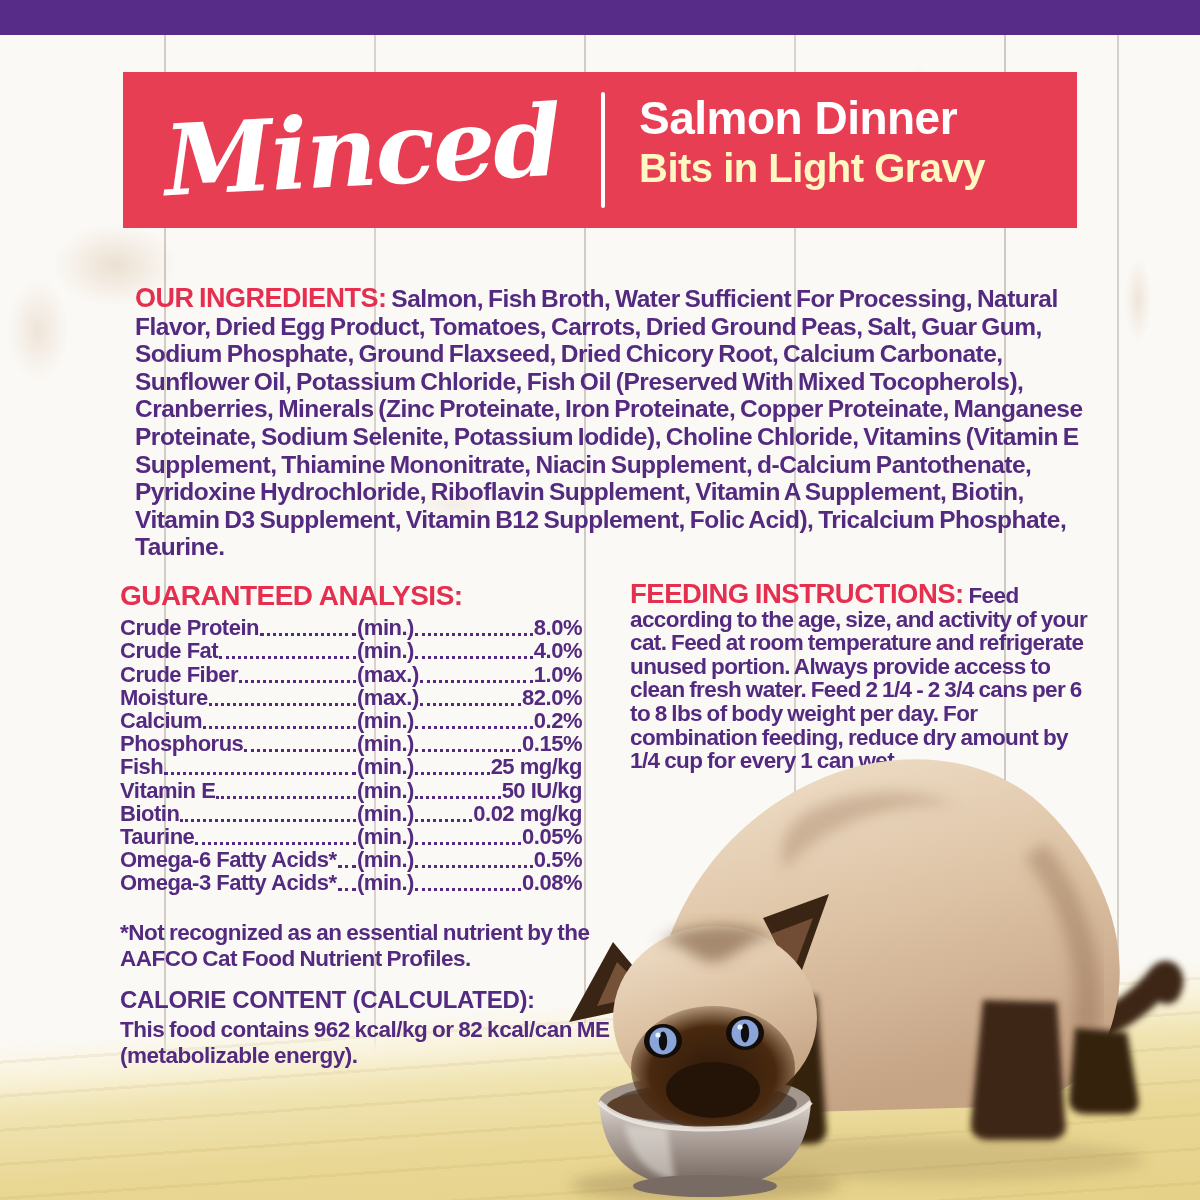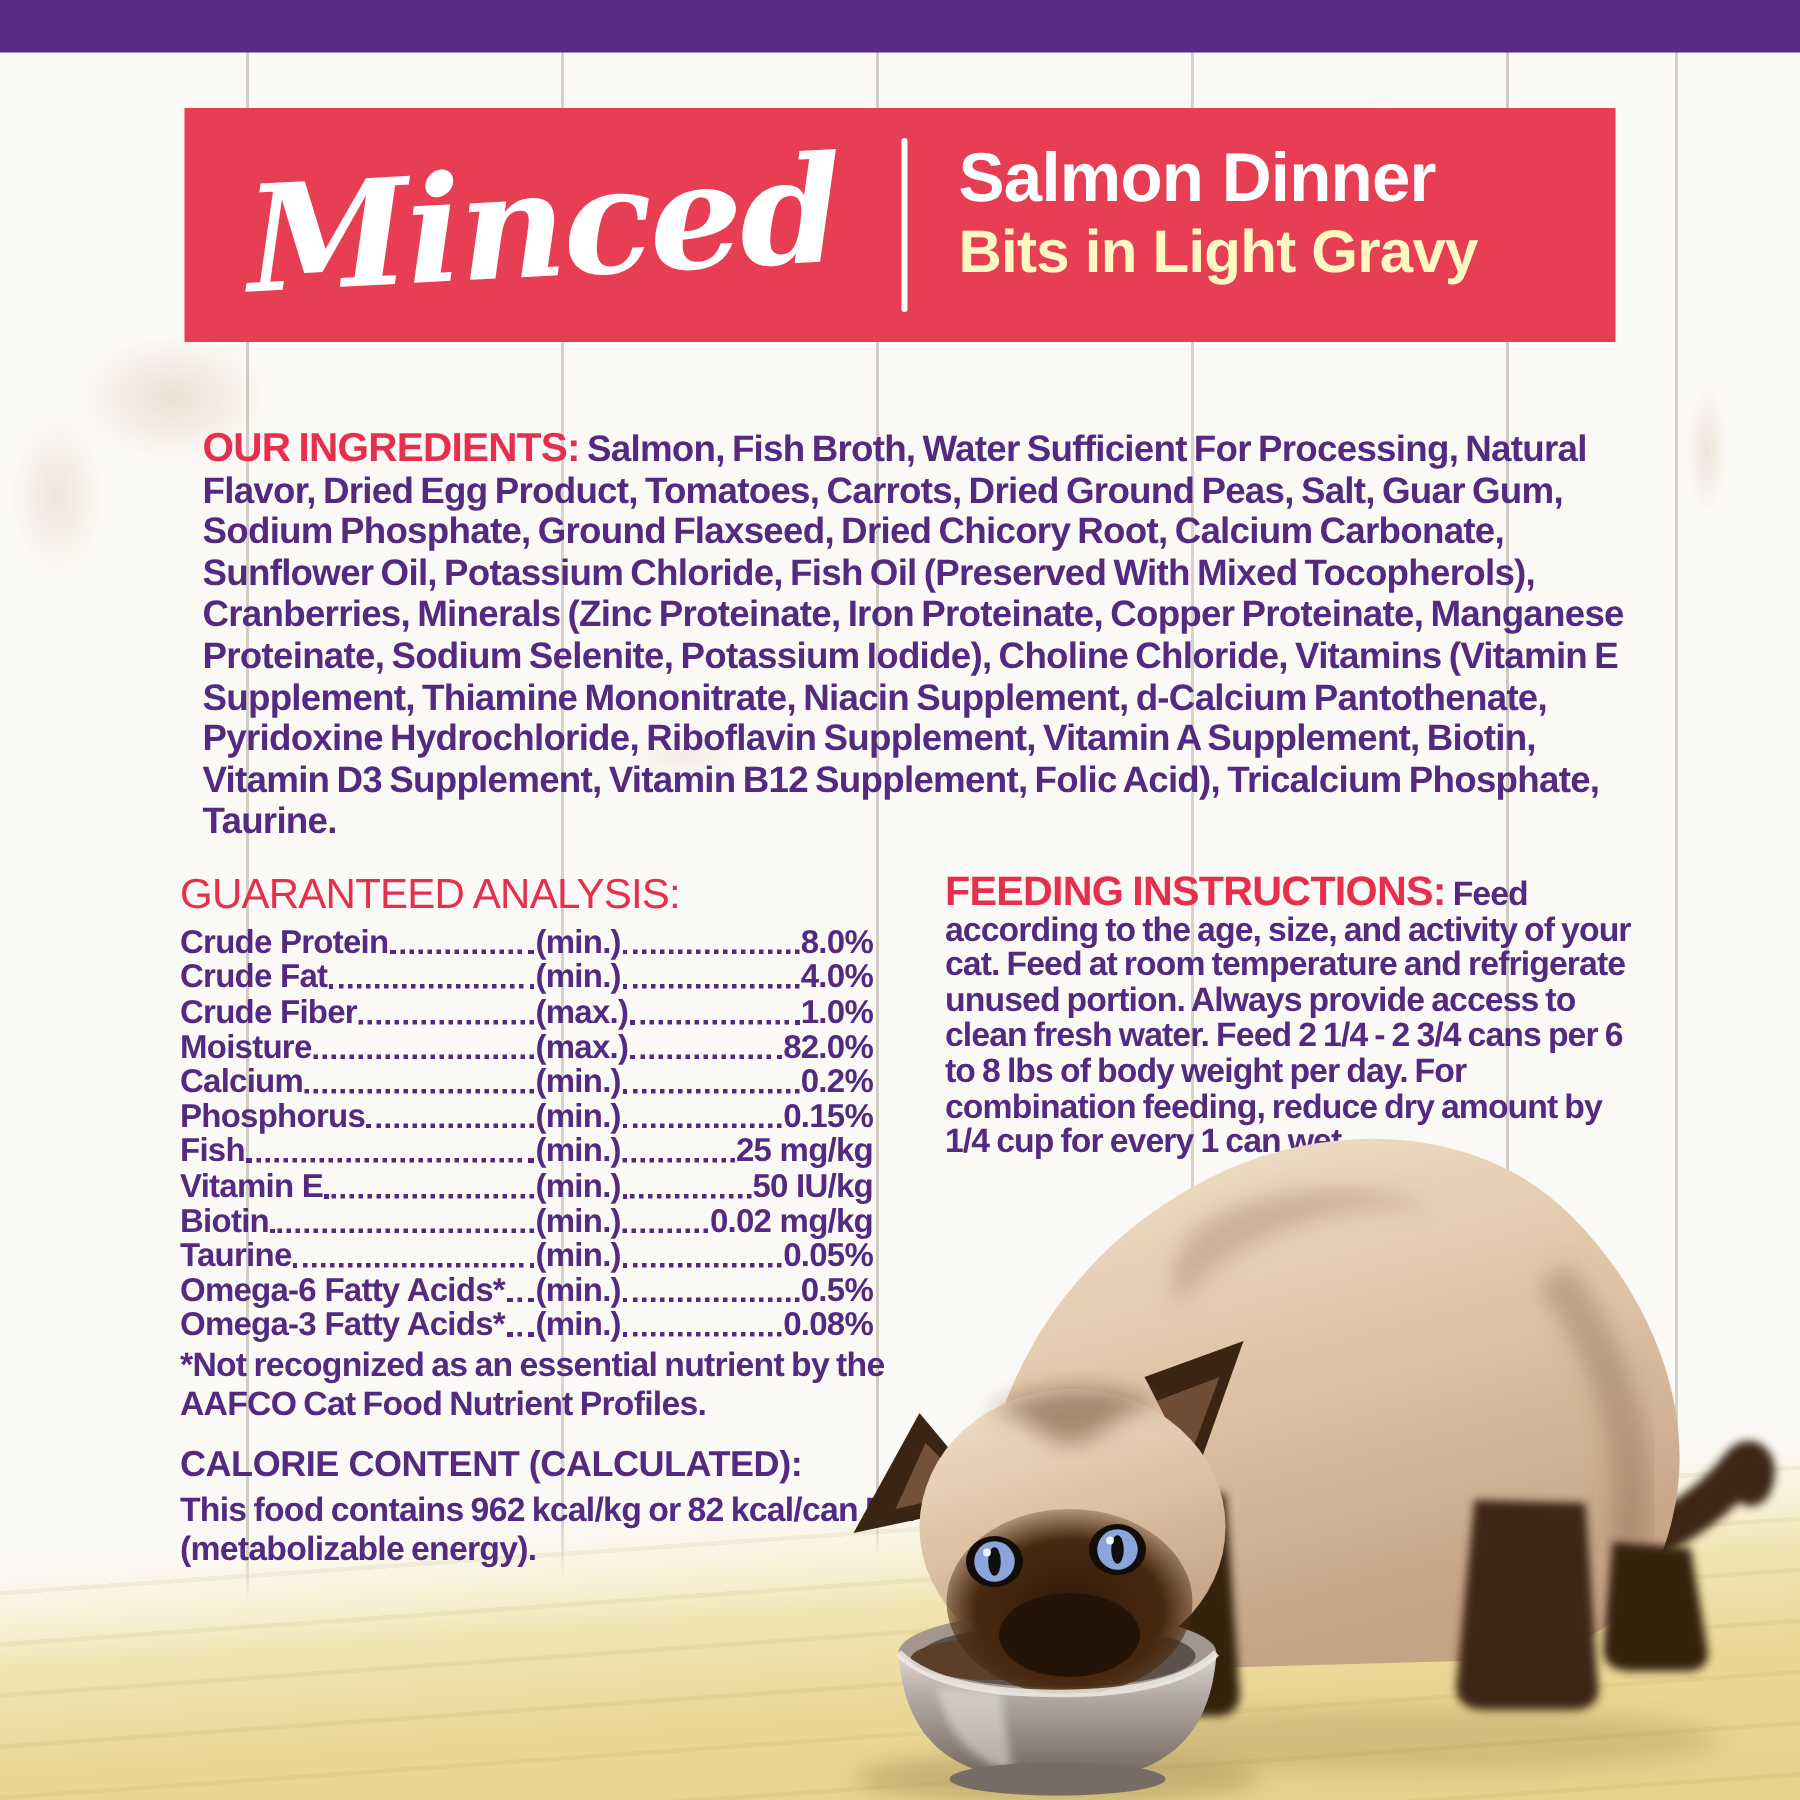--- a/index.html
+++ b/index.html
@@ -64,32 +64,32 @@
   
   .red-head{color:var(--heading-red);font-weight:800;}
   .ingredients{
     position:absolute;left:120px;top:270px;width:952px;margin:15px;
     color:var(--text-purple);font-weight:700;font-size:24.5px;line-height:27.6px;
     letter-spacing:-0.5px;word-spacing:-1.5px;
   }
   .ingredients .red-head{font-size:27px;}
   .col-left{position:absolute;left:120px;top:580px;width:505px;}
   .ga-heading{
-    margin:0 0 6px 0;color:var(--heading-red);font-size:28px;font-weight:400;
+    margin:0 0 6px 0;color:var(--heading-red);font-size:28px;font-weight:700;
     letter-spacing:-0.5px;
   }
   .ga-table{width:462px;color:var(--text-purple);font-weight:700;font-size:22px;letter-spacing:-0.5px;}
   .ga-row{display:flex;align-items:flex-end;height:23.2px;}
   .ga-left{flex:0 0 237px;display:flex;align-items:flex-end;min-width:0;}
   .ga-name{white-space:nowrap;}
   .ga-dots{flex:1 1 auto;border-bottom:3px dotted var(--text-purple);margin:0 1px 5px 1px;min-width:6px;}
   .ga-basis{flex:0 0 auto;white-space:nowrap;}
   .ga-value{flex:0 0 auto;white-space:nowrap;}
   .footnote{
-    margin:1px 0 0 0;width:530px;color:var(--text-purple);font-weight:700;
+    margin:24px 0 0 0;width:530px;color:var(--text-purple);font-weight:700;
     font-size:22.5px;line-height:26px;letter-spacing:-0.5px;word-spacing:-1px;
   }
   .calorie-heading{
     margin:14px 0 0 0;color:var(--text-purple);font-size:24px;font-weight:800;letter-spacing:-0.3px;
   }
   .calorie-text{
     margin:3px 0 0 0;width:540px;color:var(--text-purple);font-weight:700;
     font-size:22.5px;line-height:26px;letter-spacing:-0.5px;word-spacing:-1px;
   }
   .col-right{position:absolute;left:630px;top:582px;width:468px;}

